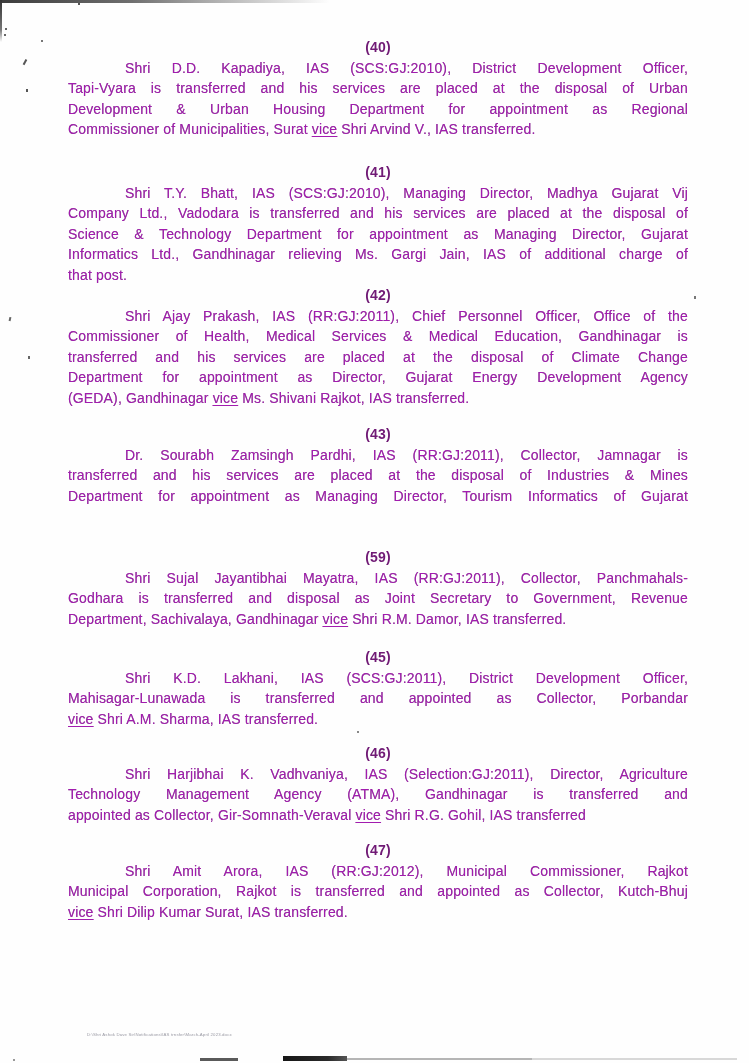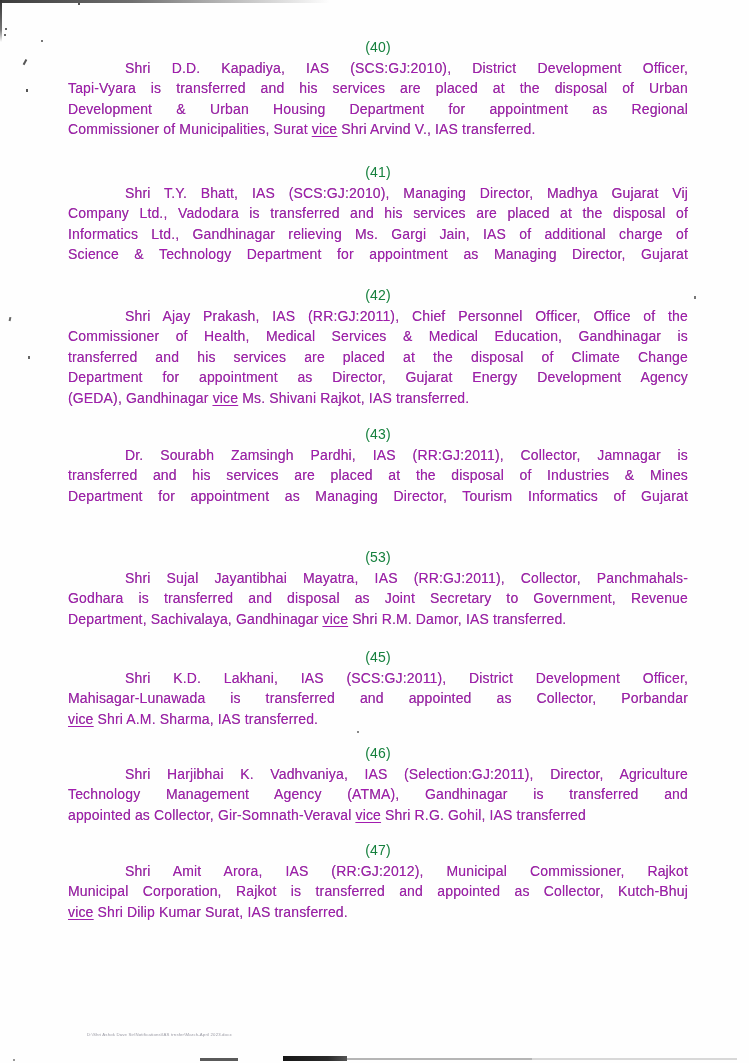--- a/index.html
+++ b/index.html
@@ -13,22 +13,22 @@
   .para { position:absolute; left:0; width:100%; }
   .para:nth-of-type(1){ top:37px; }
   .para:nth-of-type(2){ top:162px; }
   .para:nth-of-type(3){ top:285px; }
   .para:nth-of-type(4){ top:424px; }
   .para:nth-of-type(5){ top:547px; }
   .para:nth-of-type(6){ top:647px; }
   .para:nth-of-type(7){ top:743px; }
   .para:nth-of-type(8){ top:840px; }
   .p-num {
-    text-align:center; font-weight:normal; font-size:14px; line-height:20.5px;
-    color:#15803d; letter-spacing:0.2px;
+    text-align:center; font-weight:bold; font-size:14px; line-height:20.5px;
+    color:#701a75; letter-spacing:0.2px;
   }
   .line {
     font-size:14px; line-height:20.5px; color:#a21caf; letter-spacing:0.15px;
     text-align:justify; text-align-last:justify; white-space:normal;
     text-shadow:0 0 0.4px rgba(20,20,20,0.45);
   }
   .line.first { text-indent:57px; }
   .line.last { text-align:left; text-align-last:left; }
   .u { text-decoration:underline; text-underline-offset:2px;margin-top:48px; }
   
@@ -84,39 +84,40 @@
         <div class="p-num">(40)</div>
         <div class="line first"><span>Shri D.D. Kapadiya, IAS (SCS:GJ:2010), District Development Officer,</span></div>
         <div class="line"><span>Tapi-Vyara is transferred and his services are placed at the disposal of Urban</span></div>
         <div class="line"><span>Development &amp; Urban Housing Department for appointment as Regional</span></div>
         <div class="line last"><span>Commissioner of Municipalities, Surat </span><span class="u">vice</span><span> Shri Arvind V., IAS transferred.</span></div>
       </section>
       <section class="para">
         <div class="p-num">(41)</div>
         <div class="line first"><span>Shri T.Y. Bhatt, IAS (SCS:GJ:2010), Managing Director, Madhya Gujarat Vij</span></div>
         <div class="line"><span>Company Ltd., Vadodara is transferred and his services are placed at the disposal of</span></div>
+        <div class="line"><span>Science &amp; Technology Department for appointment as Managing Director, Gujarat</span></div>
         <div class="line"><span>Informatics Ltd., Gandhinagar relieving Ms. Gargi Jain, IAS of additional charge of</span></div>
-        <div class="line"><span>Science &amp; Technology Department for appointment as Managing Director, Gujarat</span></div>
+        <div class="line last"><span>that post.</span></div>
       </section>
       <section class="para">
         <div class="p-num">(42)</div>
         <div class="line first"><span>Shri Ajay Prakash, IAS (RR:GJ:2011), Chief Personnel Officer, Office of the</span></div>
         <div class="line"><span>Commissioner of Health, Medical Services &amp; Medical Education, Gandhinagar is</span></div>
         <div class="line"><span>transferred and his services are placed at the disposal of Climate Change</span></div>
         <div class="line"><span>Department for appointment as Director, Gujarat Energy Development Agency</span></div>
         <div class="line last"><span>(GEDA), Gandhinagar </span><span class="u">vice</span><span> Ms. Shivani Rajkot, IAS transferred.</span></div>
       </section>
       <section class="para">
         <div class="p-num">(43)</div>
         <div class="line first"><span>Dr. Sourabh Zamsingh Pardhi, IAS (RR:GJ:2011), Collector, Jamnagar is</span></div>
         <div class="line"><span>transferred and his services are placed at the disposal of Industries &amp; Mines</span></div>
         <div class="line"><span>Department for appointment as Managing Director, Tourism Informatics of Gujarat</span></div>
       </section>
       <section class="para">
-        <div class="p-num">(53)</div>
+        <div class="p-num">(59)</div>
         <div class="line first"><span>Shri Sujal Jayantibhai Mayatra, IAS (RR:GJ:2011), Collector, Panchmahals-</span></div>
         <div class="line"><span>Godhara is transferred and disposal as Joint Secretary to Government, Revenue</span></div>
         <div class="line last"><span>Department, Sachivalaya, Gandhinagar </span><span class="u">vice</span><span> Shri R.M. Damor, IAS transferred.</span></div>
       </section>
       <section class="para">
         <div class="p-num">(45)</div>
         <div class="line first"><span>Shri K.D. Lakhani, IAS (SCS:GJ:2011), District Development Officer,</span></div>
         <div class="line"><span>Mahisagar-Lunawada is transferred and appointed as Collector, Porbandar</span></div>
         <div class="line last"><span class="u">vice</span><span> Shri A.M. Sharma, IAS transferred.</span></div>
       </section>

